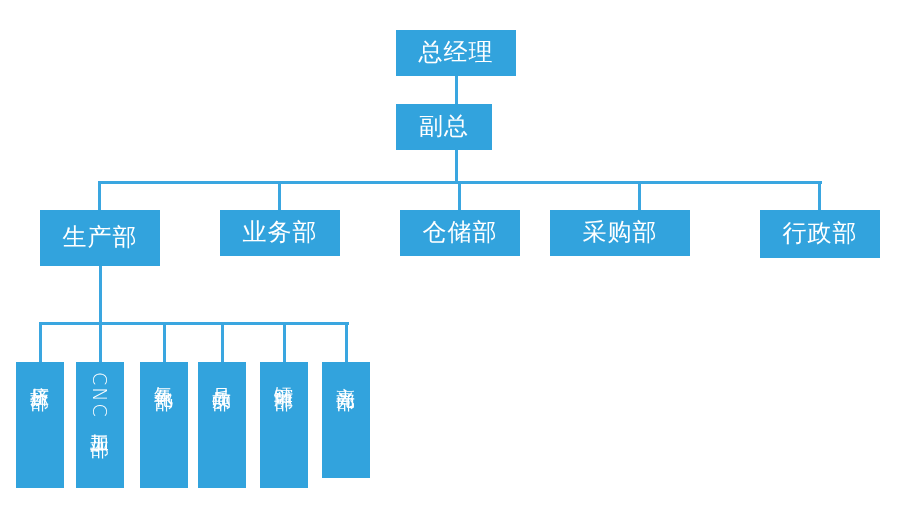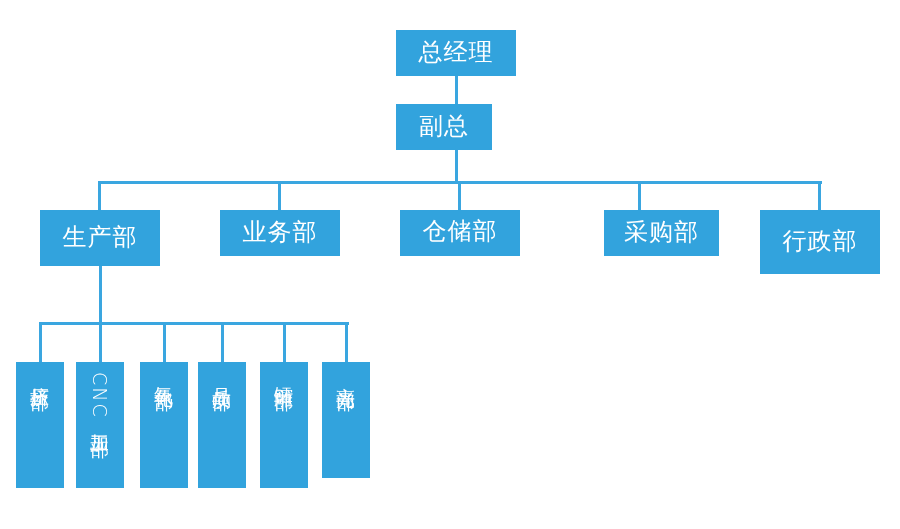--- a/index.html
+++ b/index.html
@@ -96,27 +96,27 @@
       </div>
       <div class="node h" style="left: 396px; top: 104px; width: 96px; height: 46px; background: rgb(50, 163, 221);">
         <span class="node-label" style="color: rgb(255, 255, 255);">副总</span>
       </div>
       <div class="node h" style="left: 40px; top: 210px; width: 120px; height: 56px; background: rgb(50, 163, 221);">
         <span class="node-label" style="color: rgb(255, 255, 255);">生产部</span>
       </div>
       <div class="node h" style="left: 220px; top: 210px; width: 120px; height: 46px; background: rgb(50, 163, 221); justify-content: center;">
         <span class="node-label" style="color: rgb(255, 255, 255);">业务部</span>
       </div>
-      <div class="node h" style="left: 400px; top: 210px; width: 120px; height: 46px; background: rgb(50, 163, 221); font-family: Liberation Mono, monospace;">
+      <div class="node h" style="left: 400px; top: 210px; width: 120px; height: 46px; background: rgb(50, 163, 221);">
         <span class="node-label" style="color: rgb(255, 255, 255);">仓储部</span>
       </div>
-      <div class="node h" style="left: 604px; top: 210px; width: 115px; height: 46px; background: rgb(50, 163, 221);">
+      <div class="node h" style="left: 550px; top: 210px; width: 140px; height: 46px; background: rgb(50, 163, 221);">
         <span class="node-label" style="color: rgb(255, 255, 255);">采购部</span>
       </div>
-      <div class="node h" style="left: 760px; top: 210px; width: 120px; height: 64px; background: rgb(50, 163, 221);">
+      <div class="node h" style="left: 760px; top: 210px; width: 120px; height: 48px; background: rgb(50, 163, 221);">
         <span class="node-label" style="color: rgb(255, 255, 255);">行政部</span>
       </div>
       <div class="node v" style="left: 16px; top: 362px; width: 48px; height: 126px; background: rgb(50, 163, 221);">
         <span class="node-label" style="color: rgb(255, 255, 255);">挤压部</span>
       </div>
       <div class="node v" style="left: 76px; top: 362px; width: 48px; height: 126px; background: rgb(50, 163, 221);">
         <span class="node-label latin-rotated" style="color: rgb(255, 255, 255);">CNC加工部</span>
       </div>
       <div class="node v" style="left: 140px; top: 362px; width: 48px; height: 126px; background: rgb(50, 163, 221);">
         <span class="node-label" style="color: rgb(255, 255, 255);">氧化部</span>

